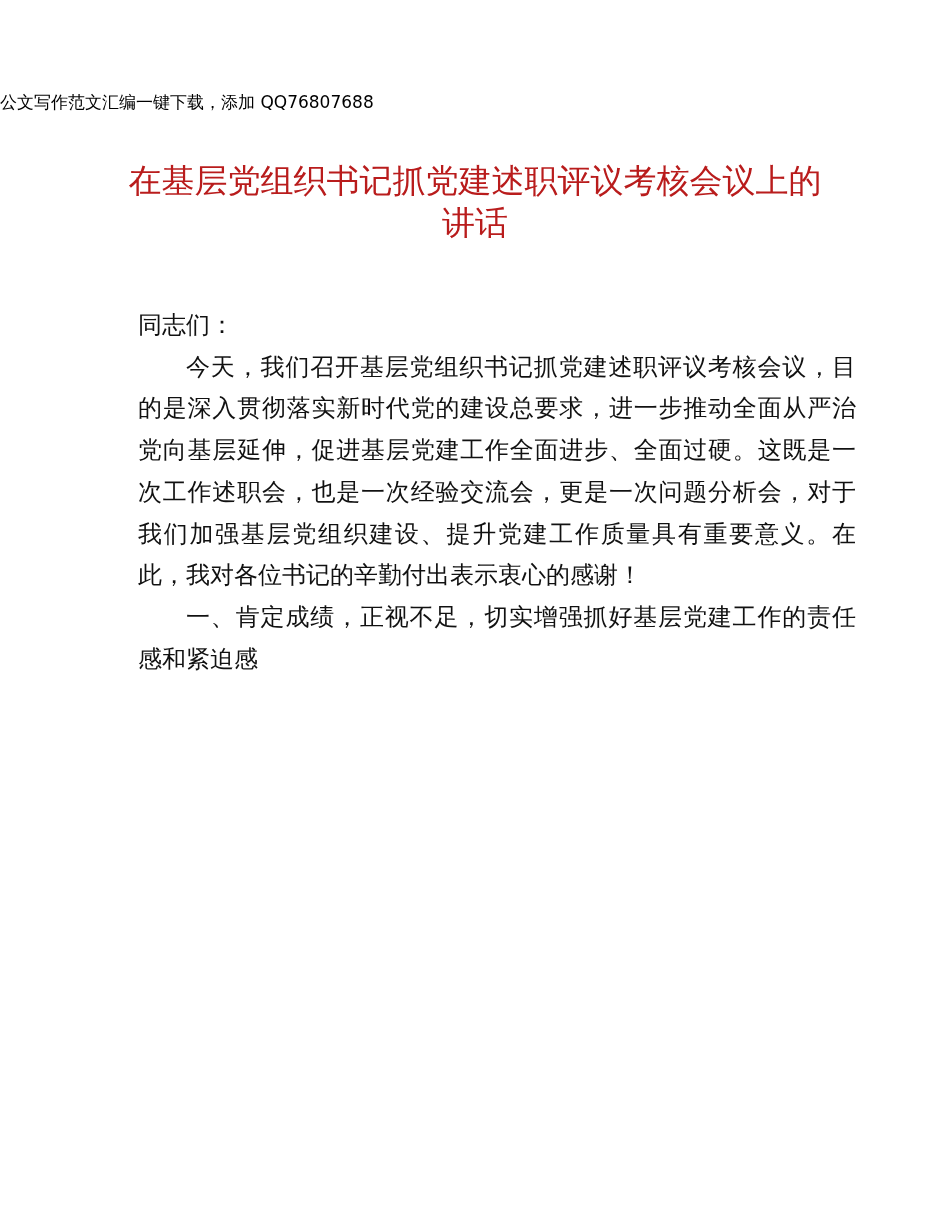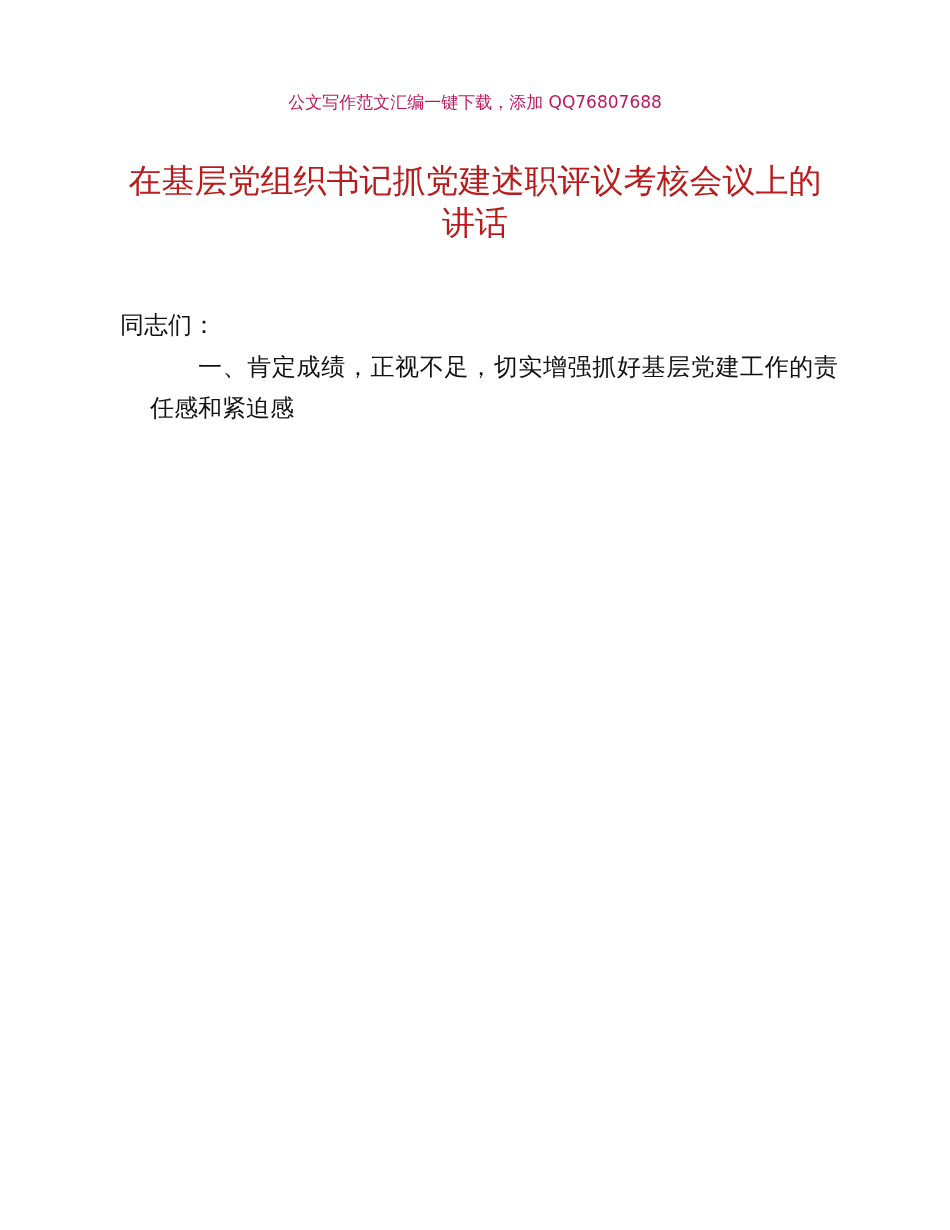--- a/index.html
+++ b/index.html
@@ -13,63 +13,62 @@
       position: relative;
       overflow: hidden;
       font-family: "DejaVu Sans", "Liberation Sans", sans-serif;
       color: #111111;
     }
     .header-ad {
       position: absolute;
       top: 88px;
       left: 0;
       width: 950px;
-      text-align: center;
       font-size: 17px;
-      color: #be185d;
+      color: #000000;
       line-height: 28px;
       letter-spacing: 0px;
     }
     .doc-title {
       position: absolute;
       top: 160px;
       left: 125px;
       width: 700px;
       text-align: center;
       font-size: 33px;
       line-height: 42px;
       color: #b91c1c;
       margin: 0;
       font-weight: normal;
     }
     .doc-body {
       position: absolute;
       top: 305px;
-      left: 120px;
+      left: 138px;
       width: 718px;
       font-size: 24px;
       line-height: 41.7px;
       color: #111111;
     }
     .doc-body p {
       margin: 0;
       text-align: justify;
       text-align-last: left;
     }
     .doc-body p.indent {
       text-indent: 48px;
     }
     .doc-body p.section-heading {
       text-indent: 48px;
-      margin-left: 30px;
     }
   </style>
 </head>
 <body>
 
 <div class="header-ad">公文写作范文汇编一键下载，添加 QQ76807688</div>
 
 <h1 class="doc-title">在基层党组织书记抓党建述职评议考核会议上的讲话</h1>
 
 <div class="doc-body">
   <p>同志们：</p>
+  <p class="indent">今天，我们召开基层党组织书记抓党建述职评议考核会议，目的是深入贯彻落实新时代党的建设总要求，进一步推动全面从严治党向基层延伸，促进基层党建工作全面进步、全面过硬。这既是一次工作述职会，也是一次经验交流会，更是一次问题分析会，对于我们加强基层党组织建设、提升党建工作质量具有重要意义。在此，我对各位书记的辛勤付出表示衷心的感谢！</p>
   <p class="section-heading">一、肯定成绩，正视不足，切实增强抓好基层党建工作的责任感和紧迫感</p>
 </div>
 
 </body></html>

